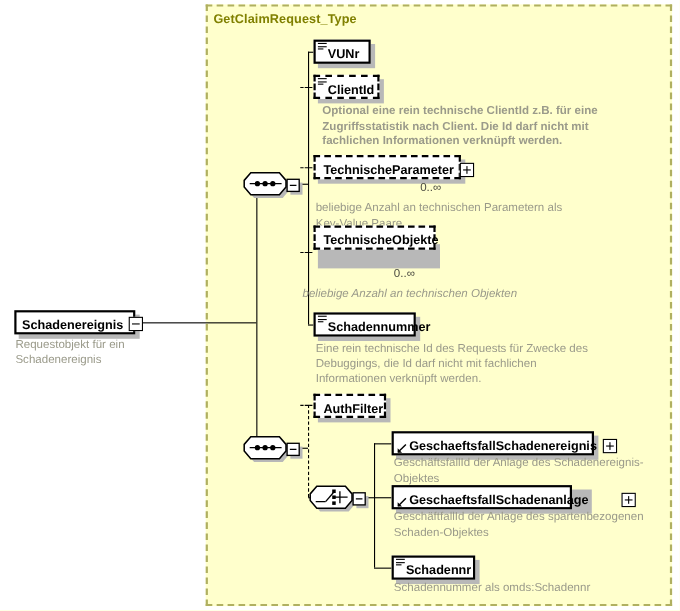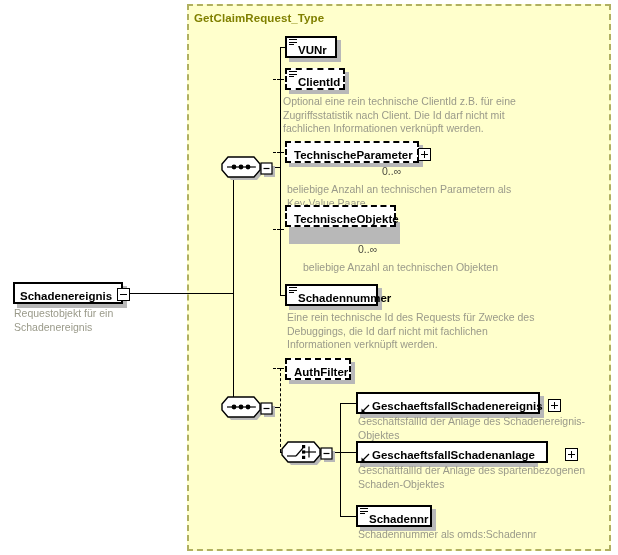--- a/index.html
+++ b/index.html
@@ -159,41 +159,41 @@
   <div class="hd" style="left:273px;top:79px;width:11px;"></div>
   <div class="shadow" style="left:289px;top:72px;width:60px;height:22px;"></div>
   <div class="node opt" style="left:285px;top:68px;width:60px;">
     <span class="attr-glyph">
       <i></i>
         <i></i>
         <i></i>
     </span>
     <span class="lbl" style="margin-left:6px;">ClientId</span>
   </div>
-  <div class="anno" style="left:283px;top:95px;width:260px;">Optional eine rein technische ClientId z.B. für eine
+  <div class="anno" style="left:293px;top:95px;width:260px;font-weight:bold;">Optional eine rein technische ClientId z.B. für eine
 Zugriffsstatistik nach Client. Die Id darf nicht mit
 fachlichen Informationen verknüpft werden.</div>
 
   <div class="hd" style="left:273px;top:152px;width:11px;"></div>
   <div class="shadow" style="left:289px;top:145px;width:134px;height:22px;"></div>
   <div class="node opt" style="left:285px;top:141px;width:134px;">
     <span class="lbl" style="margin-left:2px;">TechnischeParameter</span>
     <span class="plus"></span>
   </div>
   <div class="card" style="left:382px;top:165px;">0..∞</div>
   <div class="anno" style="left:287px;top:183px;width:280px;">beliebige Anzahl an technischen Parametern als
 Key-Value Paare</div>
 
   <div class="hd" style="left:273px;top:229px;width:11px;"></div>
   <div class="shadow" style="left:289px;top:222px;width:111px;height:22px;"></div>
   <div class="node opt" style="left:285px;top:205px;width:111px;">
     <span class="lbl" style="margin-left:2px;">TechnischeObjekte</span>
   </div>
   <div class="card" style="left:358px;top:243px;">0..∞</div>
-  <div class="anno" style="left:303px;top:261px;width:280px;">beliebige Anzahl an technischen Objekten</div>
+  <div class="anno" style="left:275px;top:261px;width:280px;font-style:italic;">beliebige Anzahl an technischen Objekten</div>
 
   <div class="h" style="left:280px;top:295px;width:5px;"></div>
   <div class="shadow" style="left:289px;top:288px;width:93px;height:22px;"></div>
   <div class="node" style="left:285px;top:284px;width:93px;">
     <span class="attr-glyph">
       <i></i>
         <i></i>
         <i></i>
     </span>
     <span class="lbl" style="margin-left:6px;">Schadennummer</span>
@@ -257,21 +257,21 @@
         <polygon points="0.5,8.5 4.5,8.5 0.5,4.5" fill="#000"></polygon>
       </svg>
     </span>
     <span class="lbl" style="margin-left:9px;">GeschaeftsfallSchadenereignis</span>
     <span class="plus"></span>
   </div>
   <div class="anno" style="left:358px;top:415px;width:250px;">GeschäftsfallId der Anlage des Schadenereignis-Objektes</div>
 
   <div class="h" style="left:340px;top:452px;width:16px;"></div>
   <div class="shadow" style="left:360px;top:445px;width:178px;height:22px;"></div>
-  <div class="node" style="left:356px;top:441px;width:192px;gap:25px;">
+  <div class="node" style="left:356px;top:441px;width:164px;gap:25px;">
     <span class="ref-glyph">
       <svg width="9" height="9" viewBox="0 0 9 9">
         <line x1="1" y1="8" x2="8" y2="1" stroke="#000" stroke-width="1.3"></line>
         <polygon points="0.5,8.5 4.5,8.5 0.5,4.5" fill="#000"></polygon>
       </svg>
     </span>
     <span class="lbl" style="margin-left:9px;">GeschaeftsfallSchadenanlage</span>
     <span class="plus"></span>
   </div>
   <div class="anno" style="left:358px;top:464px;width:250px;">GeschäftfallId der Anlage des spartenbezogenen

